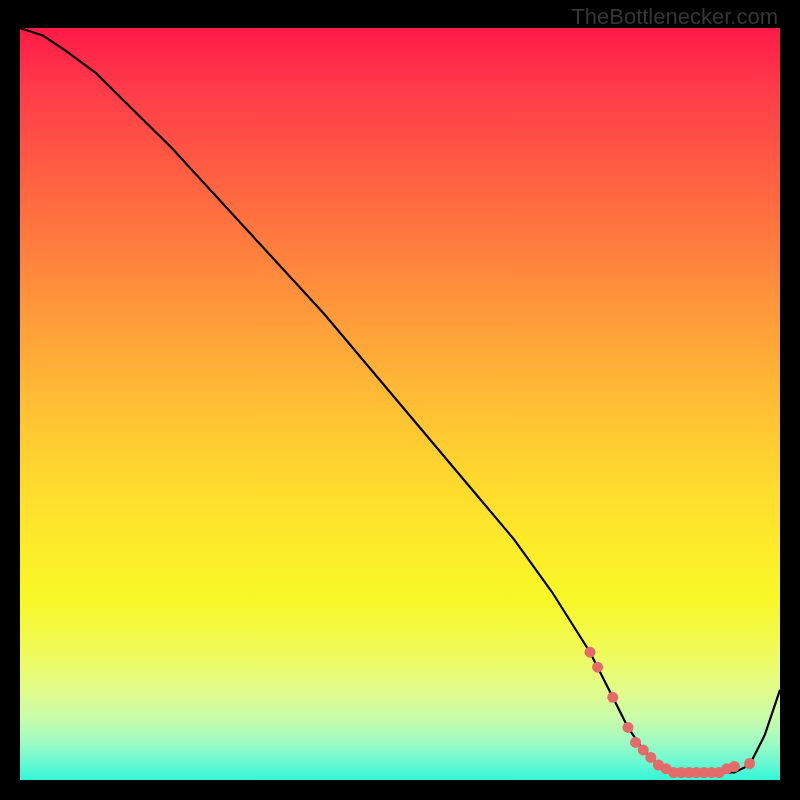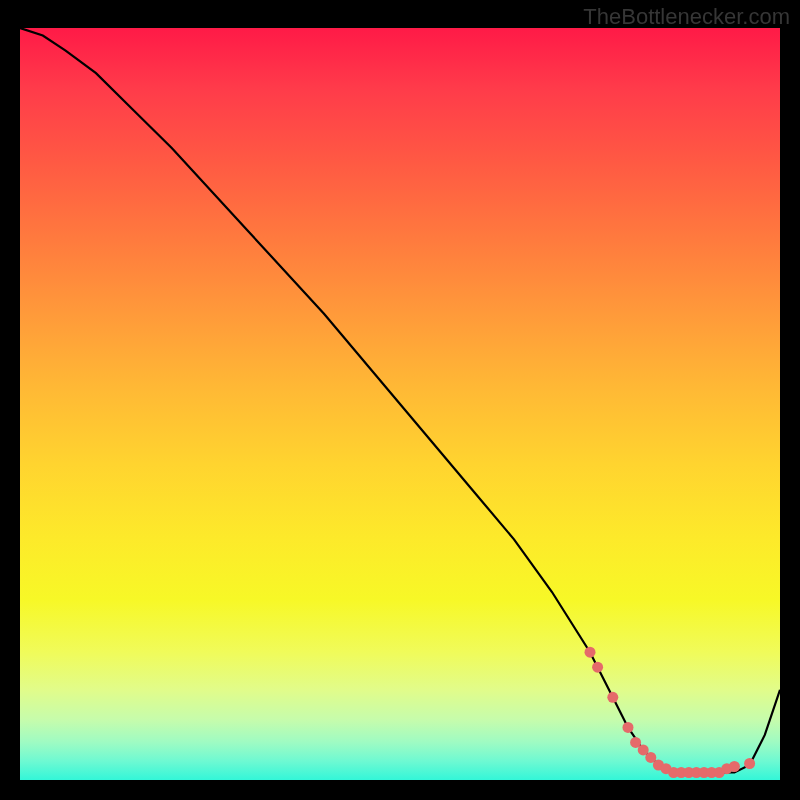--- a/index.html
+++ b/index.html
@@ -11,21 +11,21 @@
     font-family: Arial, sans-serif;
   }
   .container {
     width: 800px;
     height: 800px;
     position: relative;
   }
   .watermark {
     position: absolute;
     top: 4px;
-    right: 10px;
+    right: 22px;
     color: #363636;
     font-size: 22px;
     font-weight: 500;
     z-index: 10;
   }
   .plot-area {
     position: absolute;
     left: 20px;
     top: 28px;
     width: 760px;

